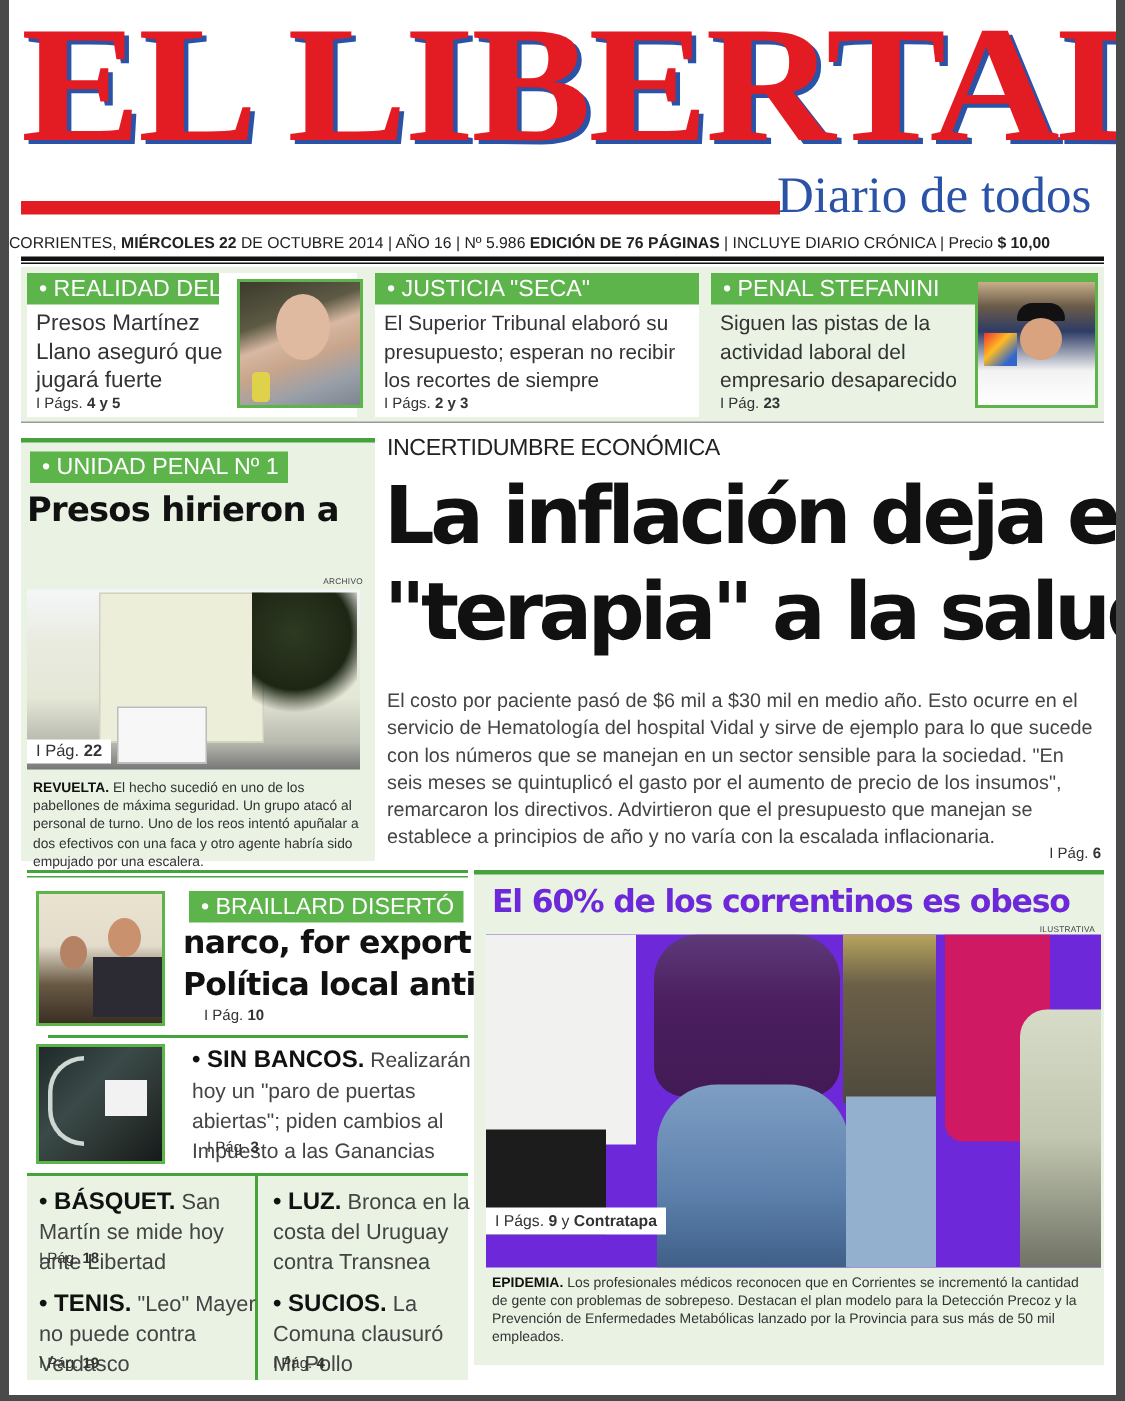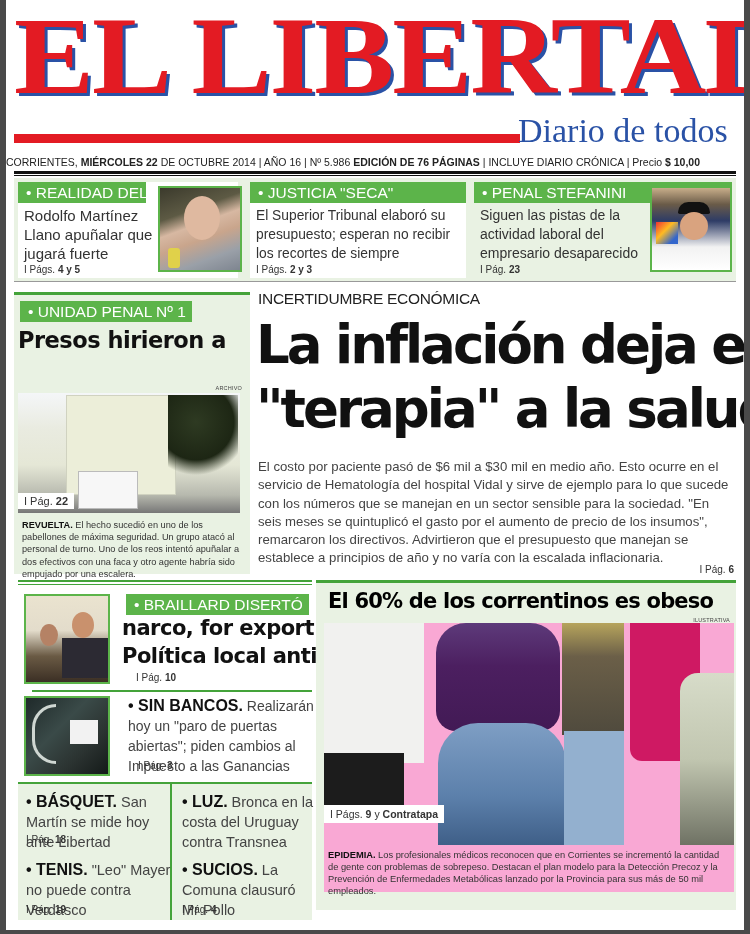--- a/index.html
+++ b/index.html
@@ -39,21 +39,21 @@
 
   
   .bl { left: 8px; top: 580px; width: 298px; height: 345px; }
   .green-rule { position: absolute; height: 2px; background: #44a33a; }
   .brief-box { position: absolute; background: #e9f2e3; }
   .brief { position: absolute; font-size: 14.5px; line-height: 20px; color: #444; font-family: "Liberation Sans", sans-serif; }
   .brief b { color: #111; font-weight: bold; font-size: 16px; }
 
   
   .br { left: 310px; top: 580px; width: 420px; height: 330px; background: #e9f2e3; border-top: 3px solid #44a33a; }
-  .obeso-hd { position: absolute; left: 12px; top: 6px; font-family: "DejaVu Sans", sans-serif; font-weight: bold; font-size: 21px; letter-spacing: -0.8px; color: #000000; white-space: nowrap; }
+  .obeso-hd { position: absolute; left: 12px; top: 6px; font-family: "DejaVu Sans", sans-serif; font-weight: bold; font-size: 21px; letter-spacing: -0.8px; color: #6d28d9; white-space: nowrap; }
   .credit { position: absolute; font-size: 5.5px; color: #444; letter-spacing: 0.2px; }
 </style>
 </head>
 <body>
 
 <div class="page">
 
   <div class="abs masthead">EL LIBERTADOR</div>
   <div class="abs redbar"></div>
   <div class="abs tagline">Diario de todos</div>
@@ -65,21 +65,21 @@
     <span>| INCLUYE DIARIO CRÓNICA | Precio</span>
     <b>$ 10,00</b>
   </div>
   <div class="abs rule1"></div>
   <div class="abs rule2"></div>
 
   <div class="abs teaser-row">
 
     <div class="teaser" style="left:4px;width:220px;">
       <div class="kicker" style="left:0;top:0;width:128px;">• REALIDAD DEL PJ</div>
-      <div class="teaser-text" style="left:6px;top:24px;width:130px;">Rodolfo Martínez Llano apuñalar que jugará fuerte</div>
+      <div class="teaser-text" style="left:6px;top:24px;width:130px;">Presos Martínez Llano aseguró que jugará fuerte</div>
       <div class="pag" style="left:6px;top:82px;"><span>I Págs.</span> <b>4 y 5</b></div>
       <div class="photo" style="left:140px;top:4px;width:84px;height:86px;background:linear-gradient(160deg,#3b3a2c 0%,#5d5a44 30%,#d7b8a2 45%,#c9a58c 60%,#9aa0a8 80%,#7e8590 100%);">
         <div style="position:absolute;left:24px;top:8px;width:36px;height:44px;border-radius:50%;background:#dfb9a0;"></div>
         <div style="position:absolute;left:8px;top:60px;width:12px;height:20px;background:#e0d14a;border-radius:3px;"></div>
       </div>
     </div>
 
     <div class="teaser" style="left:236px;width:216px;">
       <div class="kicker" style="left:0;top:0;width:216px;">• JUSTICIA "SECA"</div>
       <div class="teaser-text" style="left:6px;top:24px;width:206px;font-size:13.8px;line-height:19px;">El Superior Tribunal elaboró su presupuesto; esperan no recibir los recortes de siempre</div>
@@ -167,21 +167,21 @@
       <div style="position:absolute;left:156px;top:70px;width:138px;height:66px;">
         <div class="brief" style="left:8px;top:6px;width:132px;"><b>• SUCIOS.</b><span> La Comuna clausuró  Mr Pollo</span></div>
         <div class="pag" style="left:8px;top:50px;"><span>I Pág.</span> <b>4</b></div>
       </div>
     </div>
   </div>
 
   <div class="abs br">
     <div class="obeso-hd">El 60% de los correntinos es obeso</div>
     <div class="credit" style="right:6px;top:34px;">ILUSTRATIVA</div>
-    <div class="photo" style="left:8px;top:40px;width:410px;height:269px;border:none;background:#f9a8d4;">
+    <div class="photo" style="left:8px;top:40px;width:410px;height:222px;border:none;background:#6d28d9;">
       <div style="position:absolute;left:0;top:0;width:100px;height:140px;background:#f1f1ef;"></div>
       <div style="position:absolute;left:0;top:130px;width:80px;height:70px;background:#1c1c1c;"></div>
       <div style="position:absolute;left:112px;top:0;width:124px;height:108px;background:linear-gradient(180deg,#5d3a7a 0%,#4c1f60 40%,#421a55 100%);border-radius:30px 30px 20px 20px;"></div>
       <div style="position:absolute;left:114px;top:100px;width:128px;height:122px;background:linear-gradient(180deg,#7e9ec4 0%,#5c80ab 60%,#3f5f88 100%);border-radius:40px 40px 0 0;"></div>
       <div style="position:absolute;left:238px;top:0;width:62px;height:112px;background:linear-gradient(180deg,#b6a45c 0%,#6b5f48 30%,#4f4a3d 100%);"></div>
       <div style="position:absolute;left:240px;top:108px;width:60px;height:114px;background:#93b0cf;"></div>
       <div style="position:absolute;left:306px;top:0;width:70px;height:138px;background:#cf1963;border-radius:0 0 12px 12px;"></div>
       <div style="position:absolute;left:356px;top:50px;width:54px;height:172px;background:linear-gradient(180deg,#d7dcc9 0%,#c1c6b0 50%,#6f7264 100%);border-radius:18px 0 0 0;"></div>
       <div class="pag" style="left:0;top:182px;background:#fff;padding:3px 6px;font-size:10.5px;"><span>I Págs.</span> <b>9</b> <span>y</span> <b>Contratapa</b></div>
     </div>

